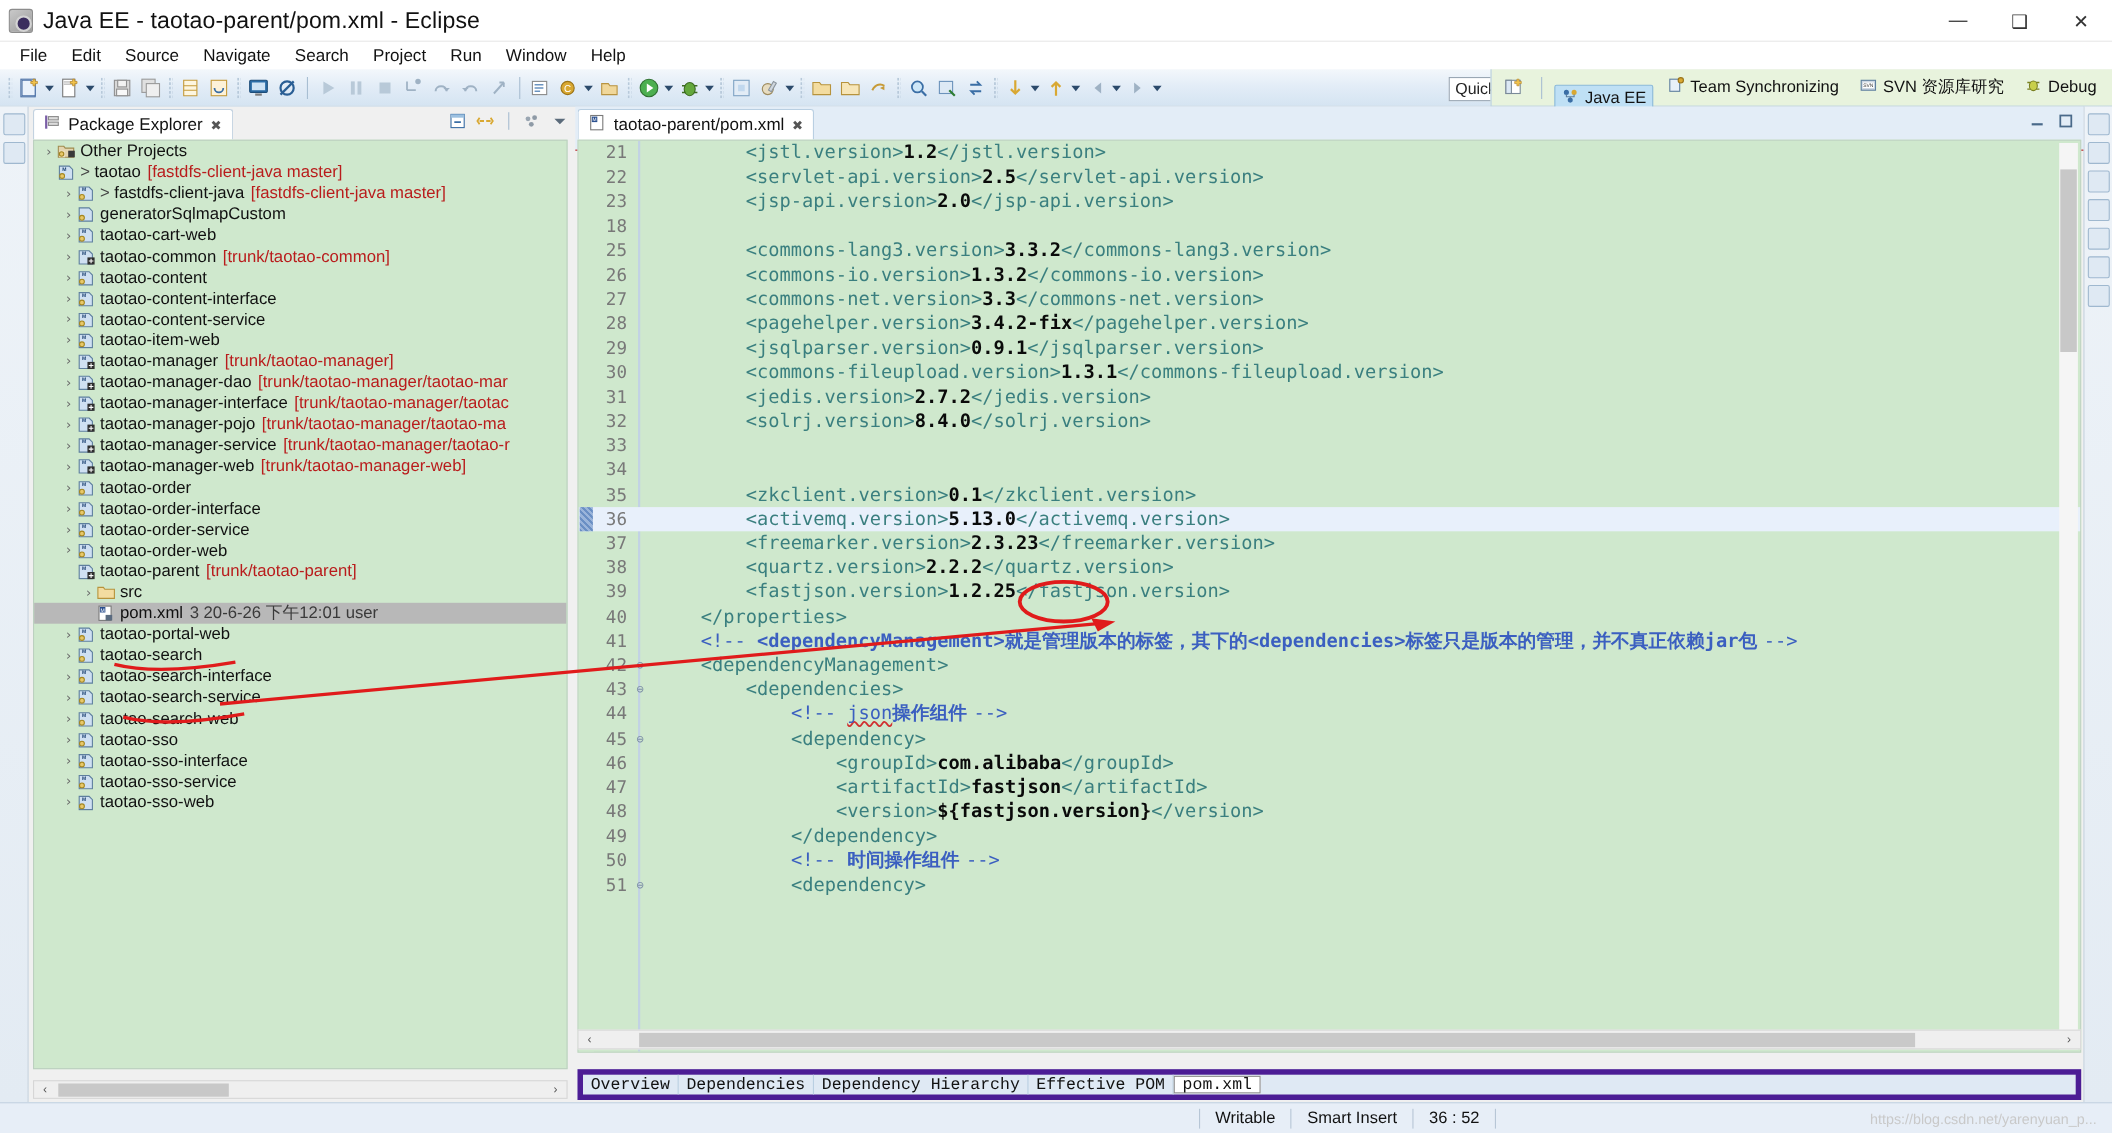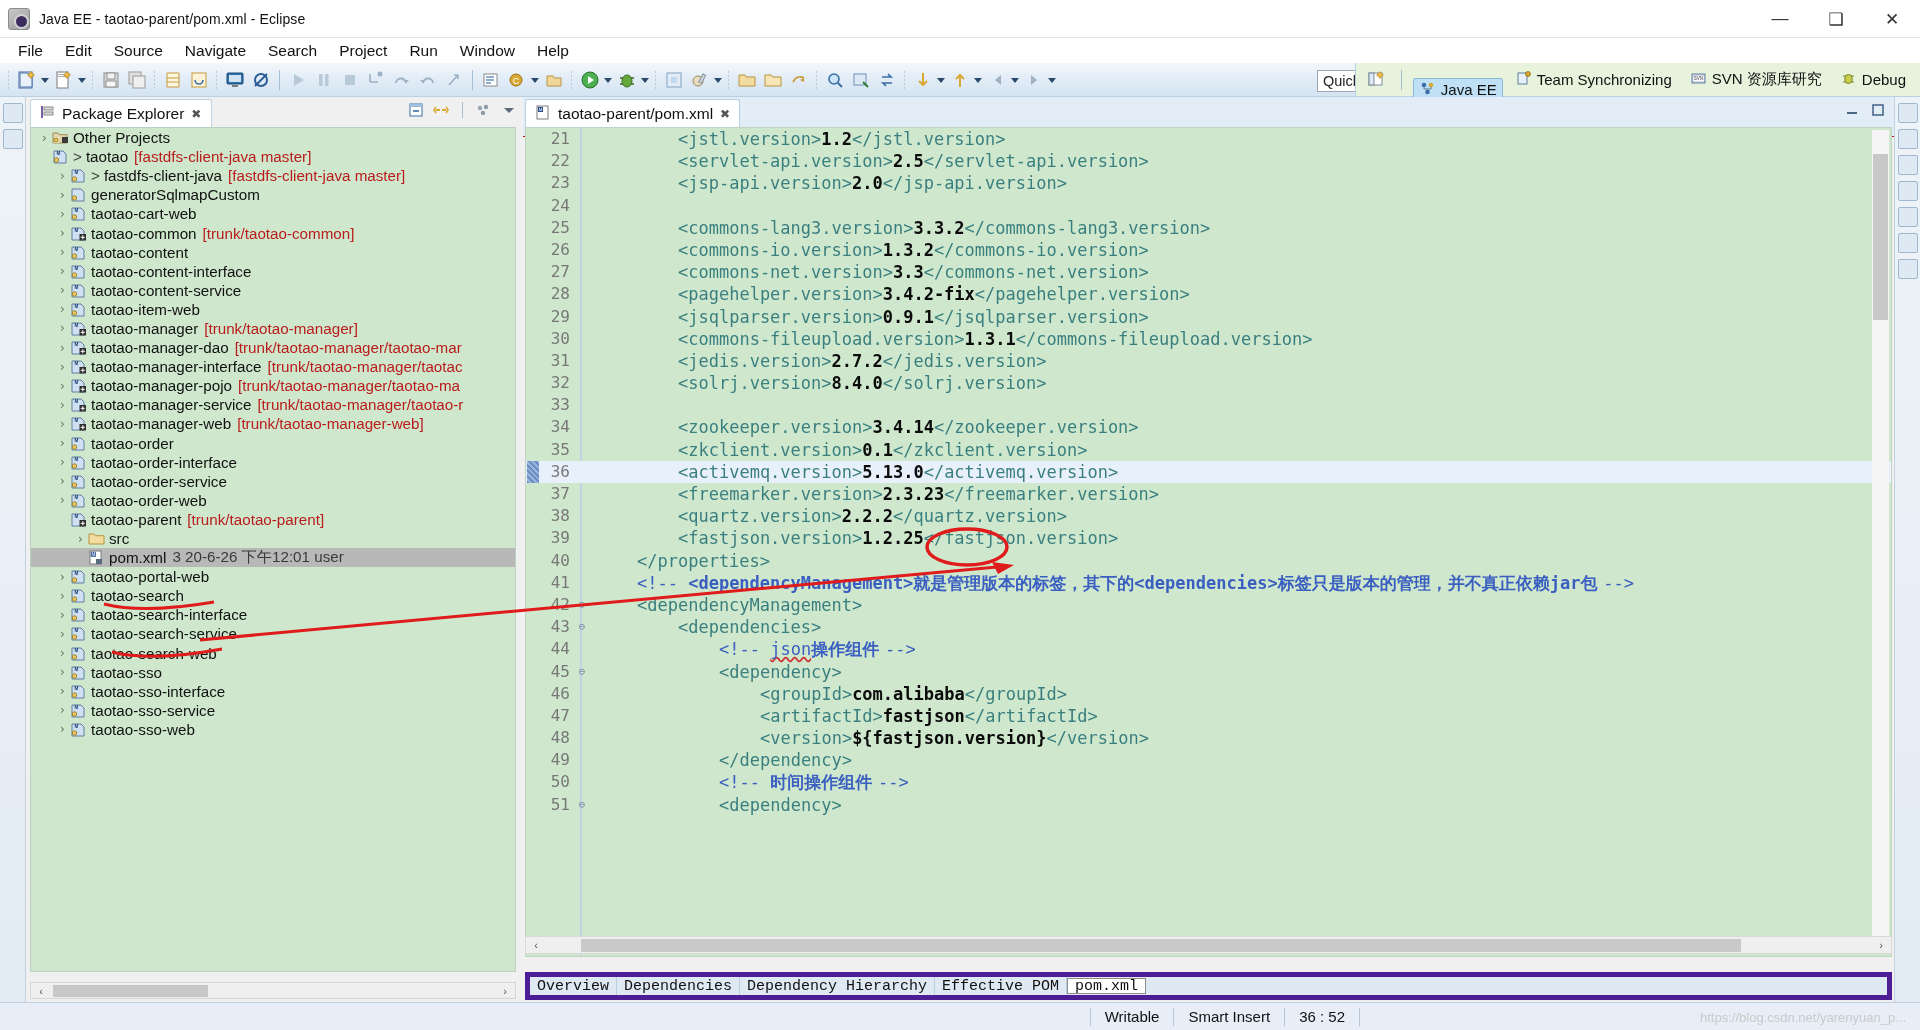--- a/index.html
+++ b/index.html
@@ -20,21 +20,21 @@
   .titlebar .app-icon{
     width:22px;height:22px;margin-left:8px;margin-right:9px;
     border-radius:3px; position:relative;
     background:linear-gradient(145deg,#c9c9c9,#9a9a9a);
     border:1px solid #8c8c8c;
   }
   .titlebar .app-icon:after{
     content:""; position:absolute; left:5px; top:5px; width:11px; height:11px;
     border-radius:50%; background:#3b2d5e; border:2px solid #d3d3d3;
   }
-  .titlebar .title{ font-size:14px; color:#111; letter-spacing:.1px; }
+  .titlebar .title{ font-size:21px; color:#111; letter-spacing:.1px; }
   .winbtns{ position:absolute; right:0; top:0; height:38px; display:flex; }
   .winbtn{ width:56px; height:38px; display:flex; align-items:center; justify-content:center;
            font-size:17px; color:#333; }
 
   
   .menubar{
     position:absolute; left:0; top:38px; width:1920px; height:25px;
     background:#ffffff; display:flex; align-items:center; padding-left:7px;
   }
   .menuitem{ font-size:15.5px; color:#111; padding:2px 11px; cursor:default; }
@@ -858,31 +858,31 @@
         </div>
       </div>
 
       <div class="code-wrap">
         <div class="ann-col"></div>
         <div class="gutter-sep"></div>
         <div class="code" id="code-lines">
             <div class="cline"><span class="ln">21</span><span class="fold"></span><span class="src" style="padding-left: 90px;"><span class="tag">&lt;jstl.version&gt;</span><span class="val">1.2</span><span class="tag">&lt;/jstl.version&gt;</span></span></div>
             <div class="cline"><span class="ln">22</span><span class="fold"></span><span class="src" style="padding-left: 90px;"><span class="tag">&lt;servlet-api.version&gt;</span><span class="val">2.5</span><span class="tag">&lt;/servlet-api.version&gt;</span></span></div>
             <div class="cline"><span class="ln">23</span><span class="fold"></span><span class="src" style="padding-left: 90px;"><span class="tag">&lt;jsp-api.version&gt;</span><span class="val">2.0</span><span class="tag">&lt;/jsp-api.version&gt;</span></span></div>
-            <div class="cline"><span class="ln">24</span><span class="fold"></span></div>
+            <div class="cline"><span class="ln">18</span><span class="fold"></span></div>
             <div class="cline"><span class="ln">25</span><span class="fold"></span><span class="src" style="padding-left: 90px;"><span class="tag">&lt;commons-lang3.version&gt;</span><span class="val">3.3.2</span><span class="tag">&lt;/commons-lang3.version&gt;</span></span></div>
             <div class="cline"><span class="ln">26</span><span class="fold"></span><span class="src" style="padding-left: 90px;"><span class="tag">&lt;commons-io.version&gt;</span><span class="val">1.3.2</span><span class="tag">&lt;/commons-io.version&gt;</span></span></div>
             <div class="cline"><span class="ln">27</span><span class="fold"></span><span class="src" style="padding-left: 90px;"><span class="tag">&lt;commons-net.version&gt;</span><span class="val">3.3</span><span class="tag">&lt;/commons-net.version&gt;</span></span></div>
             <div class="cline"><span class="ln">28</span><span class="fold"></span><span class="src" style="padding-left: 90px;"><span class="tag">&lt;pagehelper.version&gt;</span><span class="val">3.4.2-fix</span><span class="tag">&lt;/pagehelper.version&gt;</span></span></div>
             <div class="cline"><span class="ln">29</span><span class="fold"></span><span class="src" style="padding-left: 90px;"><span class="tag">&lt;jsqlparser.version&gt;</span><span class="val">0.9.1</span><span class="tag">&lt;/jsqlparser.version&gt;</span></span></div>
             <div class="cline"><span class="ln">30</span><span class="fold"></span><span class="src" style="padding-left: 90px;"><span class="tag">&lt;commons-fileupload.version&gt;</span><span class="val">1.3.1</span><span class="tag">&lt;/commons-fileupload.version&gt;</span></span></div>
             <div class="cline"><span class="ln">31</span><span class="fold"></span><span class="src" style="padding-left: 90px;"><span class="tag">&lt;jedis.version&gt;</span><span class="val">2.7.2</span><span class="tag">&lt;/jedis.version&gt;</span></span></div>
             <div class="cline"><span class="ln">32</span><span class="fold"></span><span class="src" style="padding-left: 90px;"><span class="tag">&lt;solrj.version&gt;</span><span class="val">8.4.0</span><span class="tag">&lt;/solrj.version&gt;</span></span></div>
             <div class="cline"><span class="ln">33</span><span class="fold"></span></div>
-            <div class="cline"><span class="ln">34</span><span class="fold"></span><span class="src" style="padding-left: 90px;"><span class="tag">&lt;zookeeper.version&gt;</span><span class="val">3.4.14</span><span class="tag">&lt;/zookeeper.version&gt;</span></span></div>
+            <div class="cline"><span class="ln">34</span><span class="fold"></span></div>
             <div class="cline"><span class="ln">35</span><span class="fold"></span><span class="src" style="padding-left: 90px;"><span class="tag">&lt;zkclient.version&gt;</span><span class="val">0.1</span><span class="tag">&lt;/zkclient.version&gt;</span></span></div>
             <div class="cline cur"><div class="cur-marker"></div><span class="ln">36</span><span class="fold"></span><span class="src" style="padding-left: 90px;"><span class="tag">&lt;activemq.version&gt;</span><span class="val">5.13.0</span><span class="tag">&lt;/activemq.version&gt;</span></span></div>
             <div class="cline"><span class="ln">37</span><span class="fold"></span><span class="src" style="padding-left: 90px;"><span class="tag">&lt;freemarker.version&gt;</span><span class="val">2.3.23</span><span class="tag">&lt;/freemarker.version&gt;</span></span></div>
             <div class="cline"><span class="ln">38</span><span class="fold"></span><span class="src" style="padding-left: 90px;"><span class="tag">&lt;quartz.version&gt;</span><span class="val">2.2.2</span><span class="tag">&lt;/quartz.version&gt;</span></span></div>
             <div class="cline"><span class="ln">39</span><span class="fold"></span><span class="src" style="padding-left: 90px;"><span class="tag">&lt;fastjson.version&gt;</span><span class="val">1.2.25</span><span class="tag">&lt;/fastjson.version&gt;</span></span></div>
             <div class="cline"><span class="ln">40</span><span class="fold"></span><span class="src" style="padding-left: 49px;"><span class="tag">&lt;/properties&gt;</span></span></div>
             <div class="cline"><span class="ln">41</span><span class="fold"></span><span class="src" style="padding-left: 49px;"><span class="cmt">&lt;!-- </span><span class="cmt" style="font-weight: bold;">&lt;dependencyManagement&gt;</span><span class="cmtcn">就是管理版本的标签，其下的</span><span class="cmt" style="font-weight: bold;">&lt;dependencies&gt;</span><span class="cmtcn">标签只是版本的管理，并不真正依赖</span><span class="cmt" style="font-weight: bold;">jar</span><span class="cmtcn">包 </span><span class="cmt">--&gt;</span></span></div>
             <div class="cline"><span class="ln">42</span><span class="fold">⊖</span><span class="src" style="padding-left: 49px;"><span class="tag">&lt;dependencyManagement&gt;</span></span></div>
             <div class="cline"><span class="ln">43</span><span class="fold">⊖</span><span class="src" style="padding-left: 90px;"><span class="tag">&lt;dependencies&gt;</span></span></div>
             <div class="cline"><span class="ln">44</span><span class="fold"></span><span class="src" style="padding-left: 131px;"><span class="cmt">&lt;!-- </span><span class="cmt spell">json</span><span class="cmtcn">操作组件 </span><span class="cmt">--&gt;</span></span></div>

